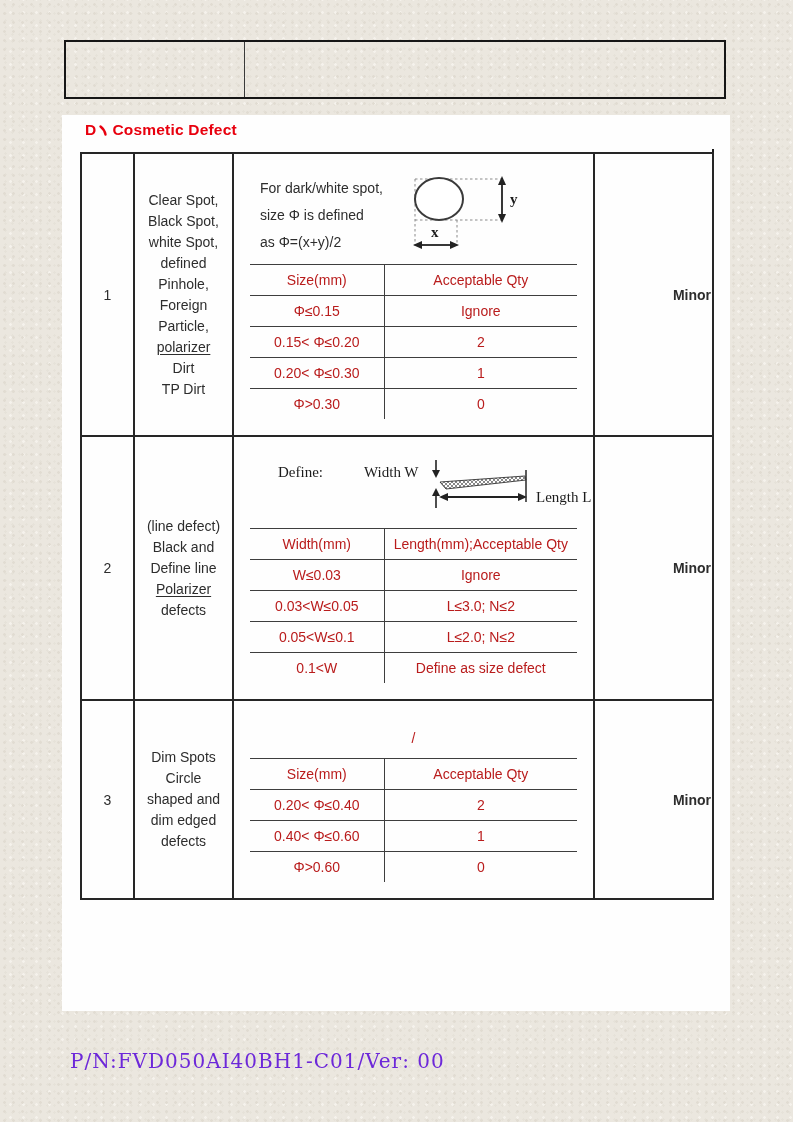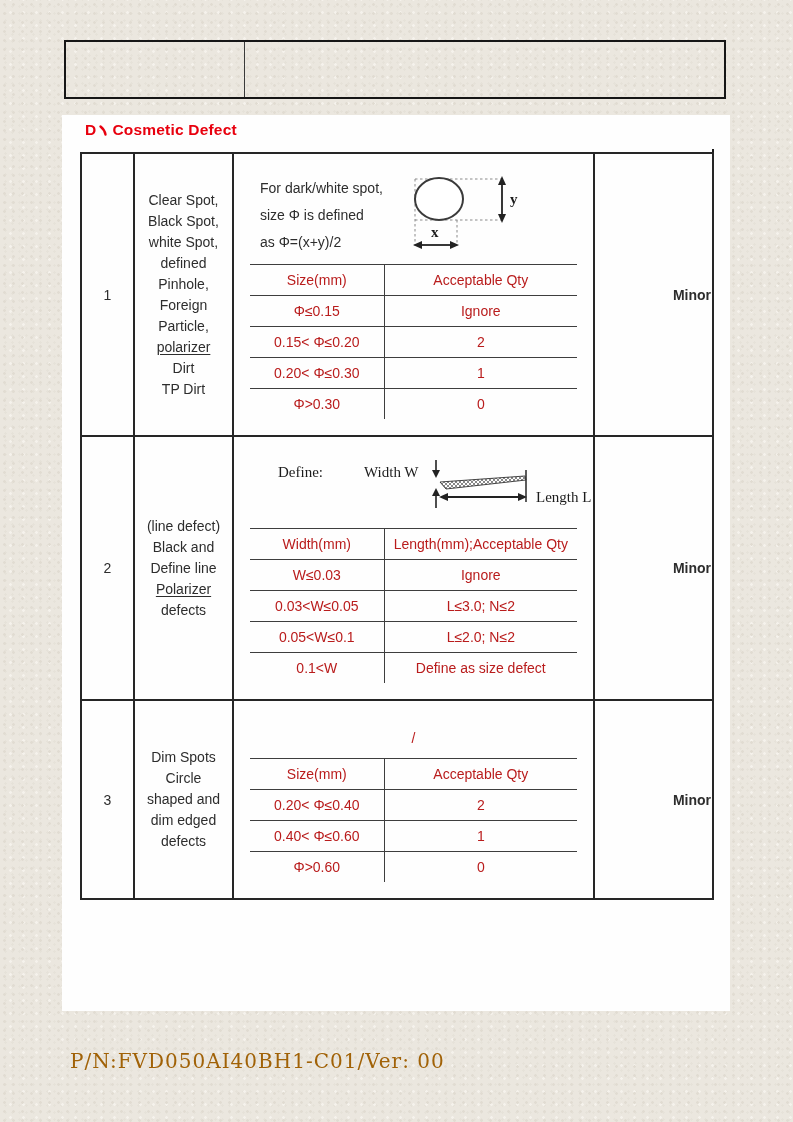--- a/index.html
+++ b/index.html
@@ -58,21 +58,21 @@
   .diag1 .note{padding:5px 0 0 10px;line-height:27px;font-size:14px;text-align:left;}
   .diag1 svg{margin-left:auto;margin-right:22px;margin-top:3px;}
   .diag2{height:76px;}
   .diag2 svg{margin-left:24px;margin-top:3px;}
   .dline{stroke:#8a8a8a;stroke-width:1;fill:none;stroke-dasharray:2.5 2.5;}
   .ah{fill:#222;stroke:none;}
   .dg-serif{font-family:"Liberation Serif",serif;font-size:15px;fill:#1c1c1c;}
   .dg-serif-b{font-family:"Liberation Serif",serif;font-size:15px;font-weight:bold;fill:#1c1c1c;}
 
   .footer{position:absolute;left:70px;top:1049px;font-family:"DejaVu Serif",serif;
-    font-size:20px;letter-spacing:1px;color:#a16207;}
+    font-size:20px;letter-spacing:1px;color:#6d28d9;}
 </style>
 </head>
 <body>
 
 <div class="top-box">
   <div class="tb-divider"></div>
 </div>
 
 <div class="page">
 

